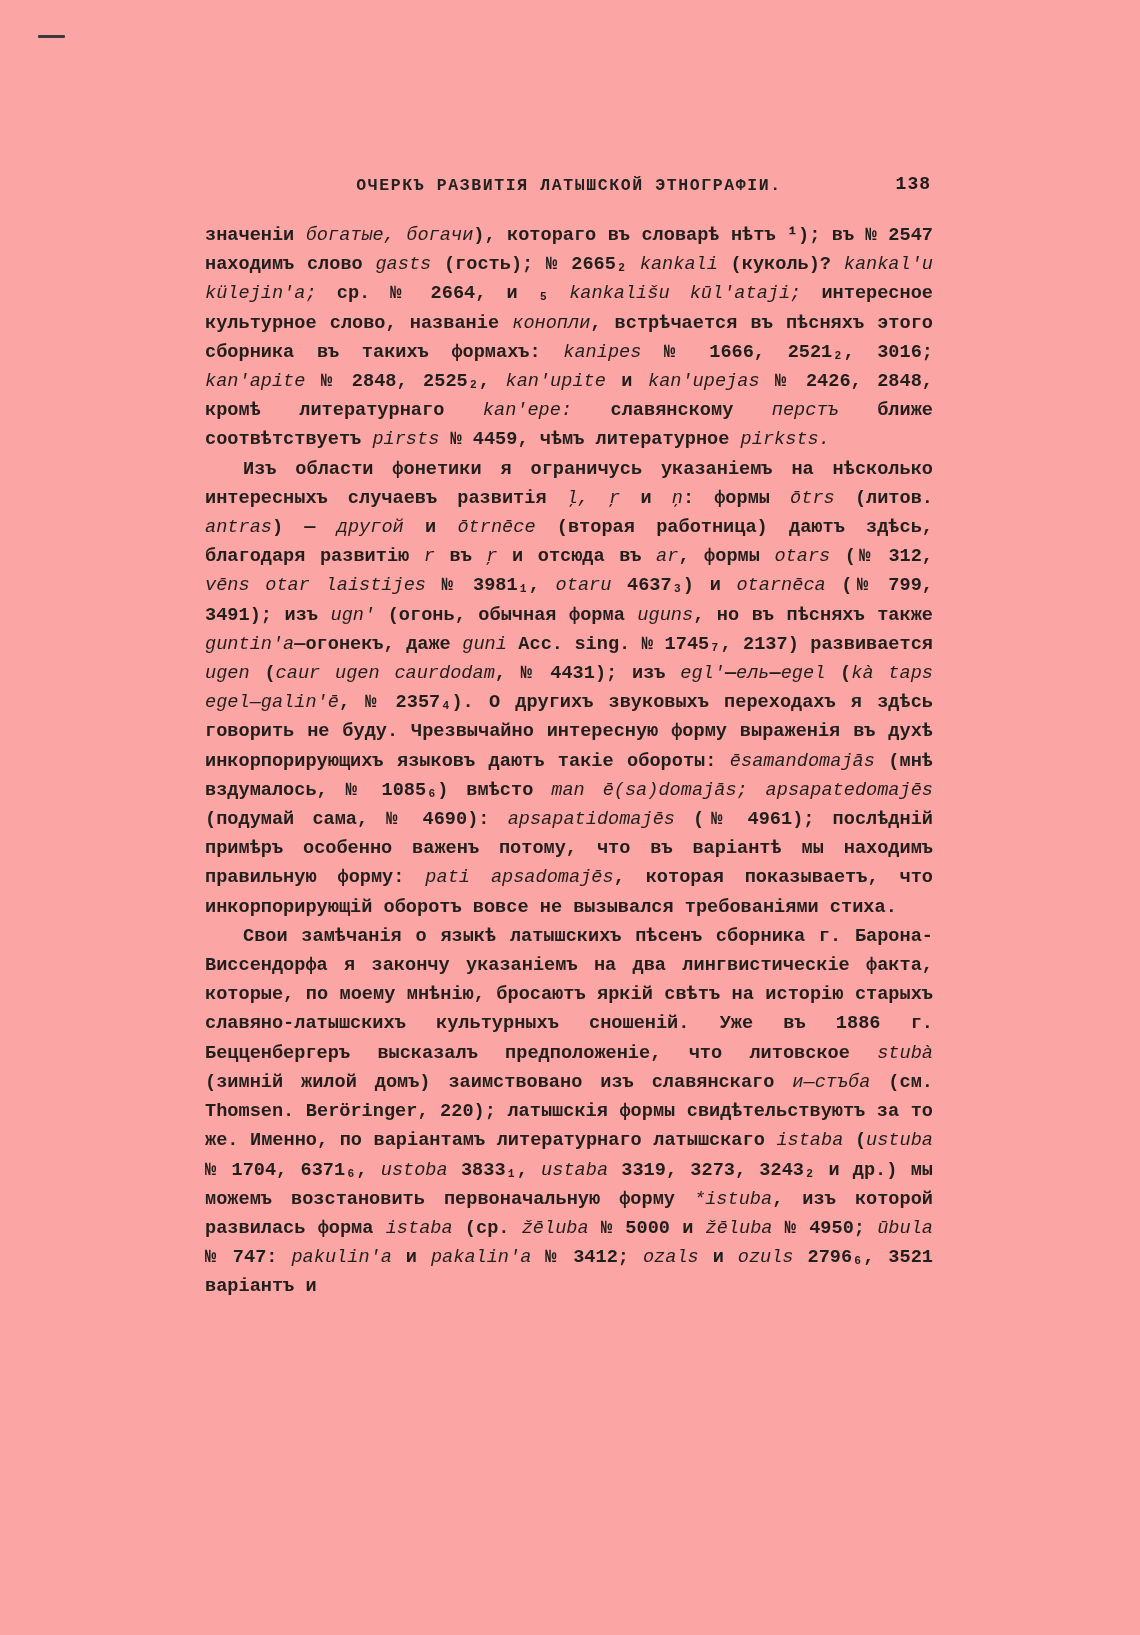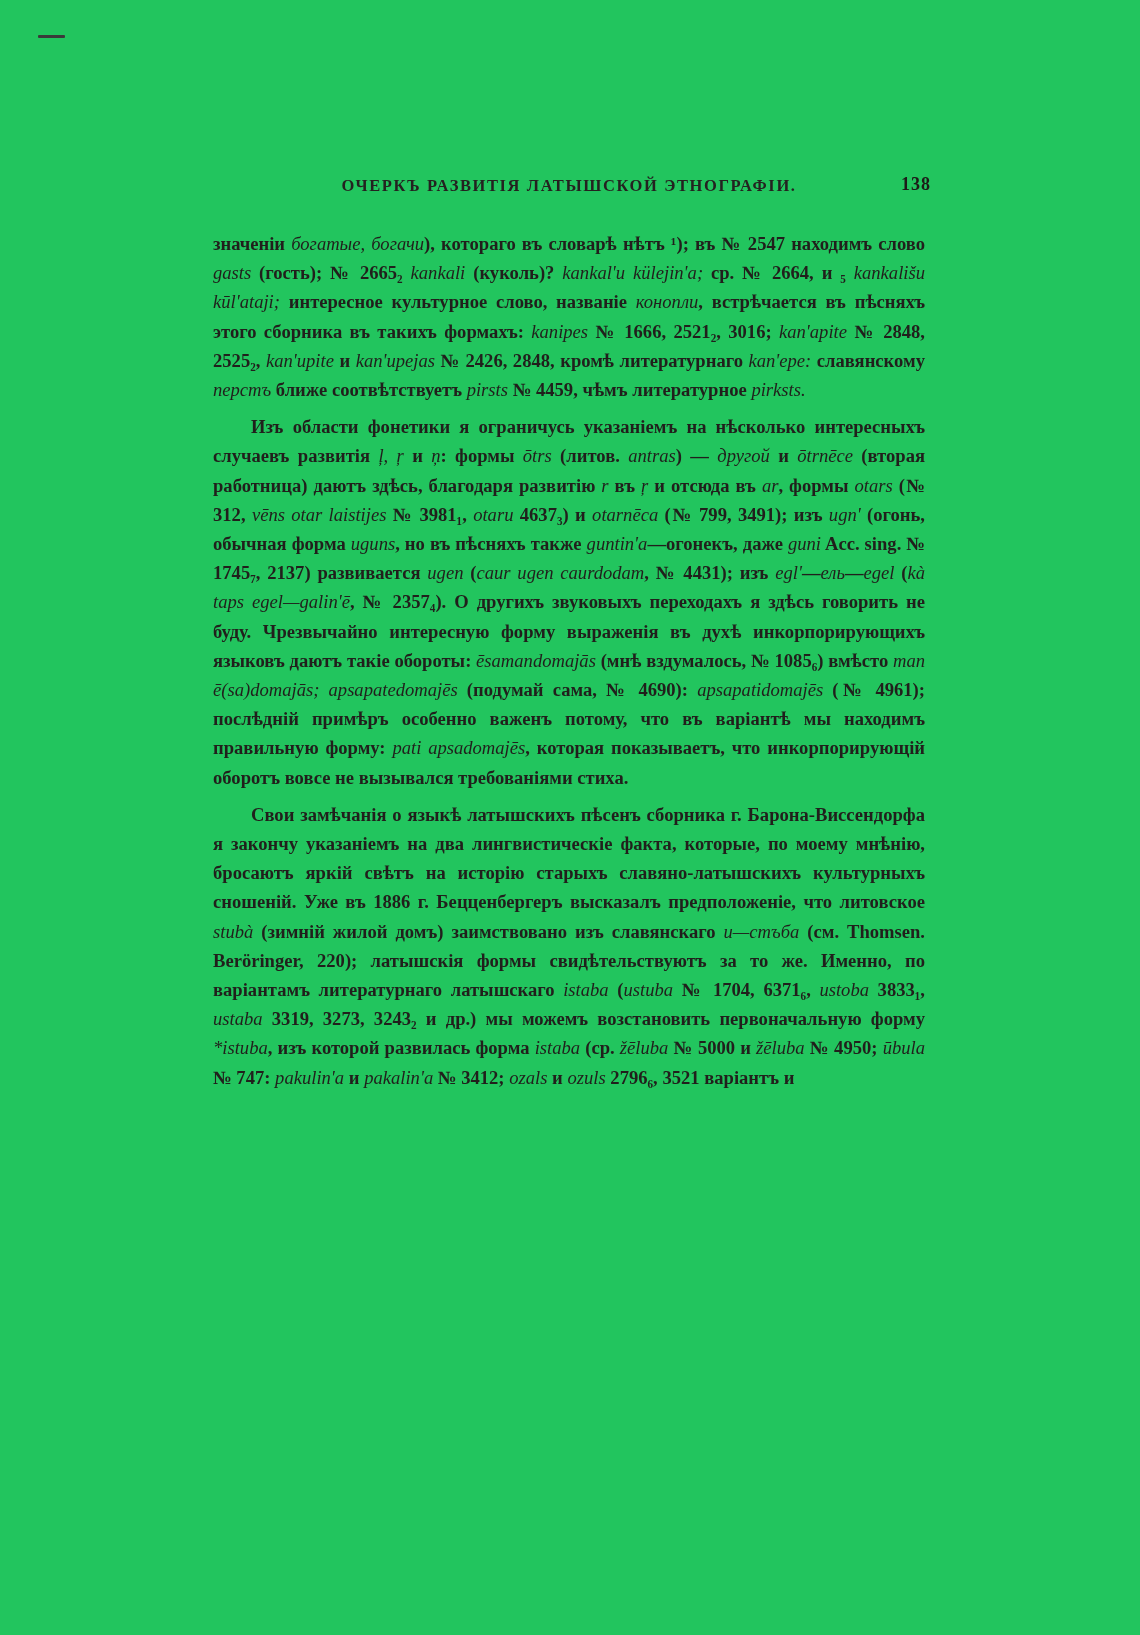--- a/index.html
+++ b/index.html
@@ -1,22 +1,22 @@
 <!DOCTYPE html>
 <html><head>
 <meta charset="utf-8">
 <style>
   html, body { margin: 0; padding: 0; background: #e9e7e2; }
   .page {
     position: relative;
     width: 1140px;
     height: 1635px;
     margin: 0 auto;
-    background: #22c55e;
-    font-family: Liberation Serif, serif;
+    background: #fca5a5;
+    font-family: Liberation Mono, monospace;
     color: #1d1b18;
     overflow: hidden;
   }
   .scan-dash {
     position: absolute;
     left: 38px;
     top: 35px;
     width: 27px;
     height: 3px;
     background: #3a3a3a;
@@ -48,21 +48,21 @@
     position: absolute;
     left: 205px;
     top: 221px;
     width: 728px;
     font-size: 18.6px;
     line-height: 29.2px;
     text-align: justify;
     font-weight: bold;
     color: #211f1c;
   }
-  .body-text p { margin: 8px; }
+  .body-text p { margin: 0; }
   .body-text p.indent { text-indent: 38px; }
   .it { font-style: italic; font-weight: normal; }
   .footnote {
     position: absolute;
     left: 205px;
     top: 1283px;
     width: 728px;
     font-size: 16.5px;
     line-height: 27px;
     text-align: justify;

